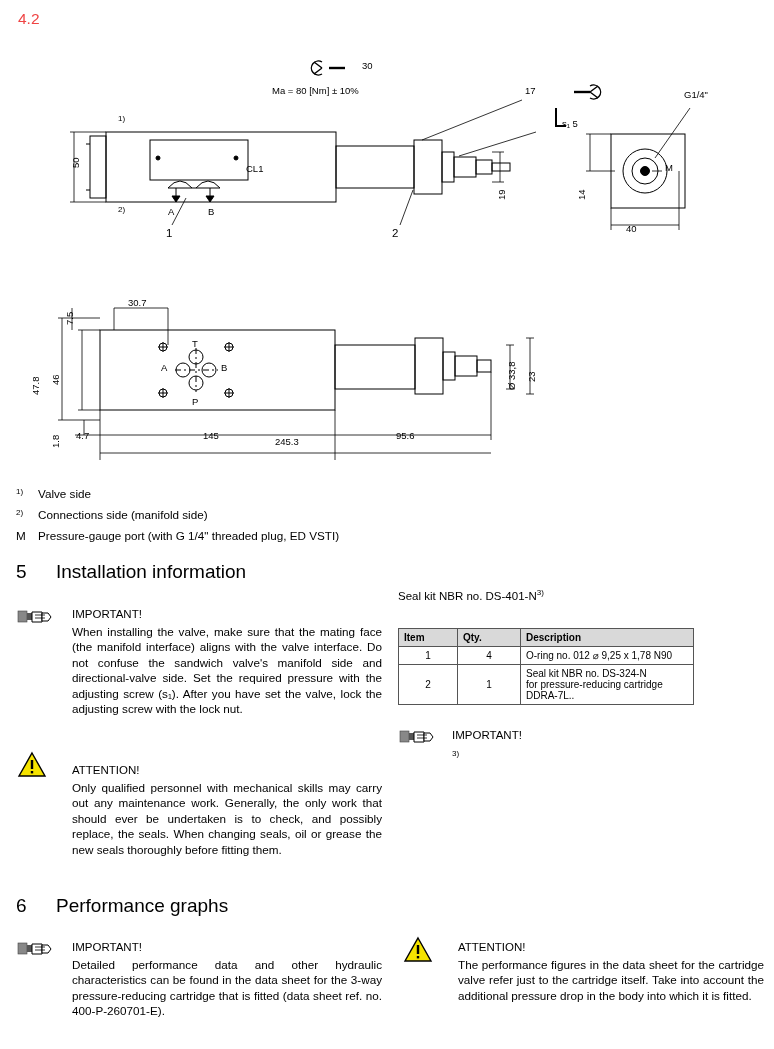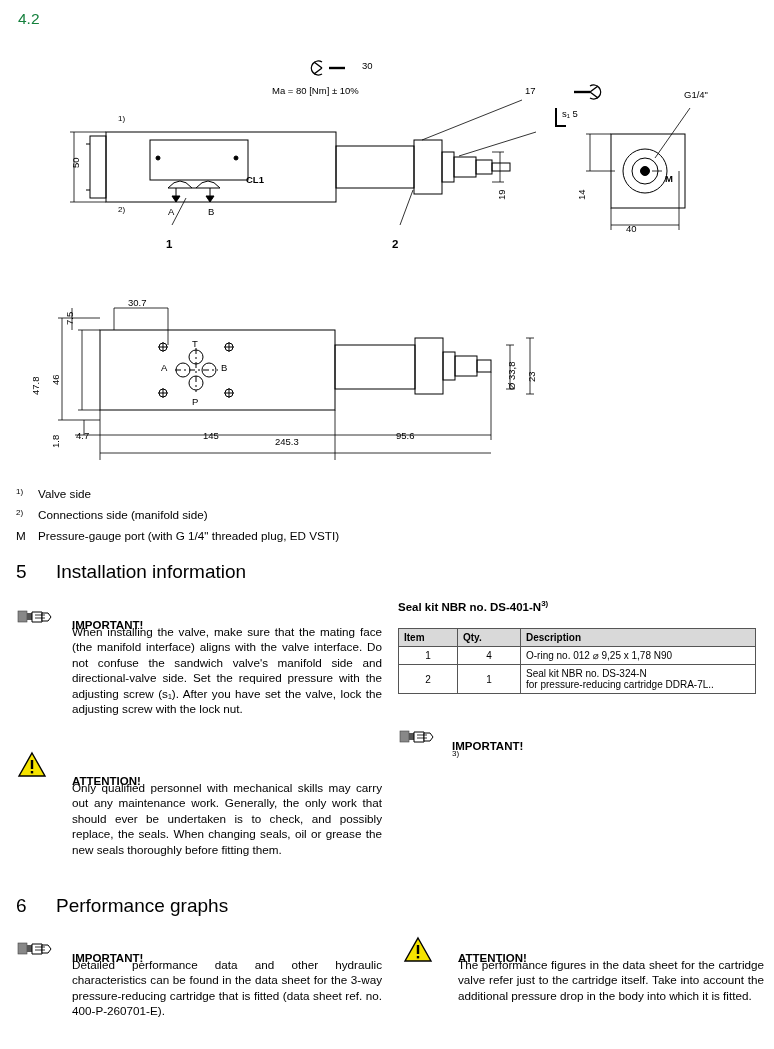--- a/index.html
+++ b/index.html
@@ -18,21 +18,21 @@
   .page {
     position: relative;
     width: 774px;
     height: 1049px;
   }
 
   
   .sec-head {
     position: absolute;
     font-size: 15.5px;
-    color: #15803d;
+    color: #ef4444;
     white-space: nowrap;
   }
   .sec-num {
     position: absolute;
     font-size: 19px;
     white-space: nowrap;
   }
   .sec-title-big {
     position: absolute;
     font-size: 19px;
@@ -57,21 +57,21 @@
     font-size: 8px;
     line-height: 10px;
     white-space: nowrap;
   }
   .para {
     position: absolute;
     font-size: 11.7px;
     line-height: 15.4px;
     white-space: normal;
   }
-  .bold { font-weight: bold; margin-top: 11px; }
+  .bold { font-weight: normal; }
   .vert {
     transform: rotate(-90deg);
     transform-origin: left top;
   }
 
   
   .note-row { position: absolute; font-size: 11.7px; white-space: nowrap; }
   .note-sup { font-size: 8px; vertical-align: super; }
 
   
@@ -203,21 +203,21 @@
     <div class="txt-tiny" style="left:118px; top:114px;">1)</div>
     <div class="txt-tiny" style="left:118px; top:205px;">2)</div>
     <div class="txt-small bold" style="left:246px; top:163px;">CL1</div>
     <div class="txt-small" style="left:168px; top:206px;">A</div>
     <div class="txt-small" style="left:208px; top:206px;">B</div>
     <div class="txt bold" style="left:166px; top:226px;">1</div>
     <div class="txt bold" style="left:392px; top:226px;">2</div>
     <div class="txt-small" style="left:362px; top:60px;">30</div>
     <div class="txt-small" style="left:272px; top:85px;">Ma = 80 [Nm] ± 10%</div>
     <div class="txt-small" style="left:525px; top:85px;">17</div>
-    <div class="txt-small" style="left:519px; top:108px;padding-left:43px;">s₁ 5</div>
+    <div class="txt-small" style="left:519px; top:118px;padding-left:43px;">s₁ 5</div>
     <div class="txt-small vert" style="left:496px; top:200px;">19</div>
     <div class="txt-small" style="left:684px; top:89px;">G1/4"</div>
     <div class="txt-small vert" style="left:576px; top:200px;">14</div>
     <div class="txt-small" style="left:626px; top:223px;">40</div>
     <div class="txt-small bold" style="left:665px; top:162px;">M</div>
   </div>
 
   <div>
     <svg style="position:absolute; left:0; top:290px;" width="774" height="190" viewBox="0 0 774 190">
       <g stroke="#000" fill="none" stroke-width="1">
@@ -331,21 +331,21 @@
   <svg class="warn-icon" style="left:18px; top:752px;" viewBox="0 0 28 25">
     <path d="M14 1 L27 24 L1 24 Z" fill="#F5E300" stroke="#000" stroke-width="1.4"></path>
     <rect x="12.8" y="8" width="2.4" height="9" fill="#000"></rect>
     <rect x="12.8" y="19" width="2.4" height="2.4" fill="#000"></rect>
   </svg>
   <div class="txt bold" style="left:72px; top:763px;">ATTENTION!</div>
   <div class="para" style="left:72px; top:780px; width:310px; text-align:justify;">Only qualified personnel with mechanical skills may carry out any maintenance work. Generally, the only work that should ever be undertaken is to check, and possibly replace, the seals. When changing seals, oil or grease the new seals thoroughly before fitting them.</div>
 
   <div class="txt bold" style="left:398px; top:585px;"><span>Seal kit NBR no. DS-401-N</span><span class="note-sup">3)</span></div>
 
-  <table class="kit-table" style="left:398px; top:628px; width:358px;">
+  <table class="kit-table" style="left:398px; top:628px; width:296px;">
     <thead>
       <tr>
         <th style="width:48px;">Item</th>
         <th style="width:52px;">Qty.</th>
         <th>Description</th>
       </tr>
     </thead>
     <tbody>
       <tr>
         <td class="ctr">1</td>

